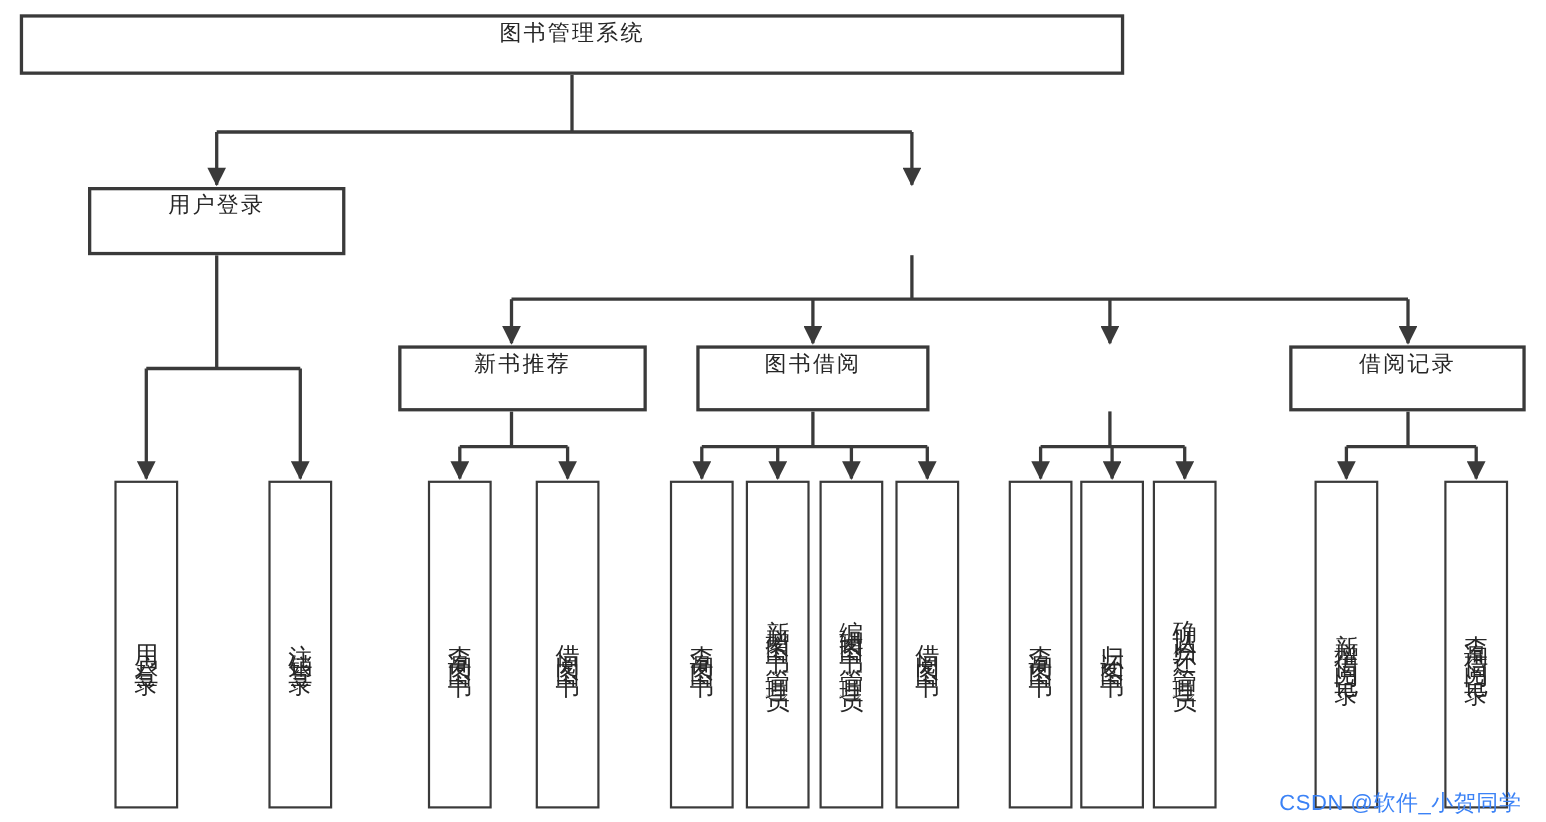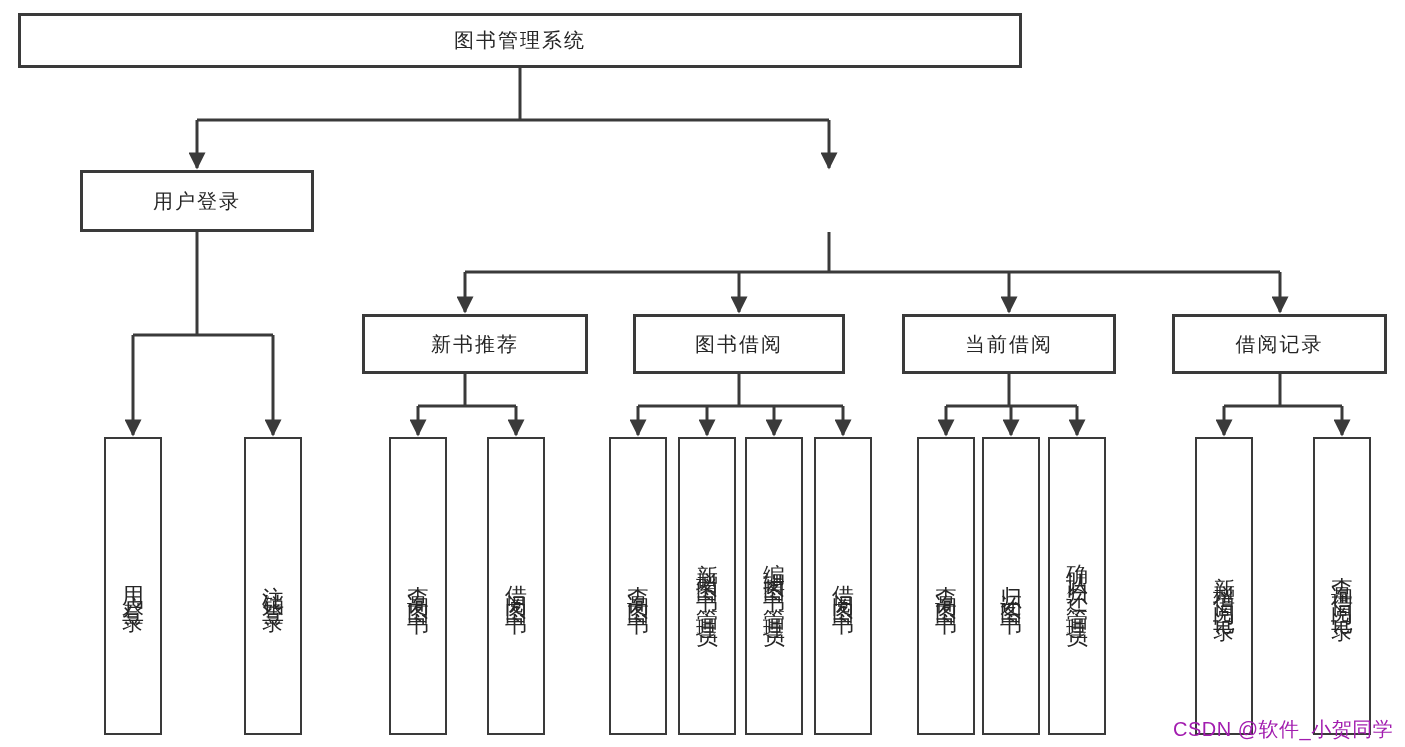--- a/index.html
+++ b/index.html
@@ -21,21 +21,21 @@
     width: 1405px;
     height: 747px;
     pointer-events: none;
   }
   .node {
     position: absolute;
     box-sizing: border-box;
     border: 3px solid #3a3a3a;
     background: #ffffff;
     display: flex;
-    align-items: center;
+    align-items: flex-start;
     justify-content: center;
     font-size: 20px;
     letter-spacing: 2px;
     color: #262626;
     z-index: 2;
   }
   .leaf {
     position: absolute;
     top: 437px;
     width: 58px;
@@ -55,25 +55,24 @@
     font-size: 22px;
     letter-spacing: 9px;
     line-height: 1;
     color: #262626;
   }
   .watermark {
     position: absolute;
     left: 1163px;
     top: 716px;
     font-size: 20px;
-    color: #a21caf;
+    color: #3b82f6;
     letter-spacing: 0.5px;
     z-index: 3;
     white-space: nowrap;
-    margin-left: 10px;
   }
 </style>
 </head>
 <body>
 
 <div class="canvas">
 
   <svg class="connectors" viewBox="0 0 1405 747" xmlns="http://www.w3.org/2000/svg">
     <defs>
       <marker id="arrow" viewBox="0 0 12 12" refX="11" refY="6" markerWidth="24" markerHeight="17" markerUnits="userSpaceOnUse" orient="auto">
@@ -131,23 +130,20 @@
   <div class="node" style="left:80px; top:170px; width:234px; height:62px;">
     <span>用户登录</span>
   </div>
 
   <div class="node" style="left:362px; top:314px; width:226px; height:60px;">
     <span>新书推荐</span>
   </div>
   <div class="node" style="left:633px; top:314px; width:212px; height:60px;">
     <span>图书借阅</span>
   </div>
-  <div class="node" style="left:902px; top:314px; width:214px; height:60px;">
-    <span>当前借阅</span>
-  </div>
   <div class="node" style="left:1172px; top:314px; width:215px; height:60px;">
     <span>借阅记录</span>
   </div>
 
   <div class="leaf" style="left:104px;">
     <span class="vtext">用户登录</span>
   </div>
   <div class="leaf" style="left:244px;">
     <span class="vtext">注销登录</span>
   </div>

